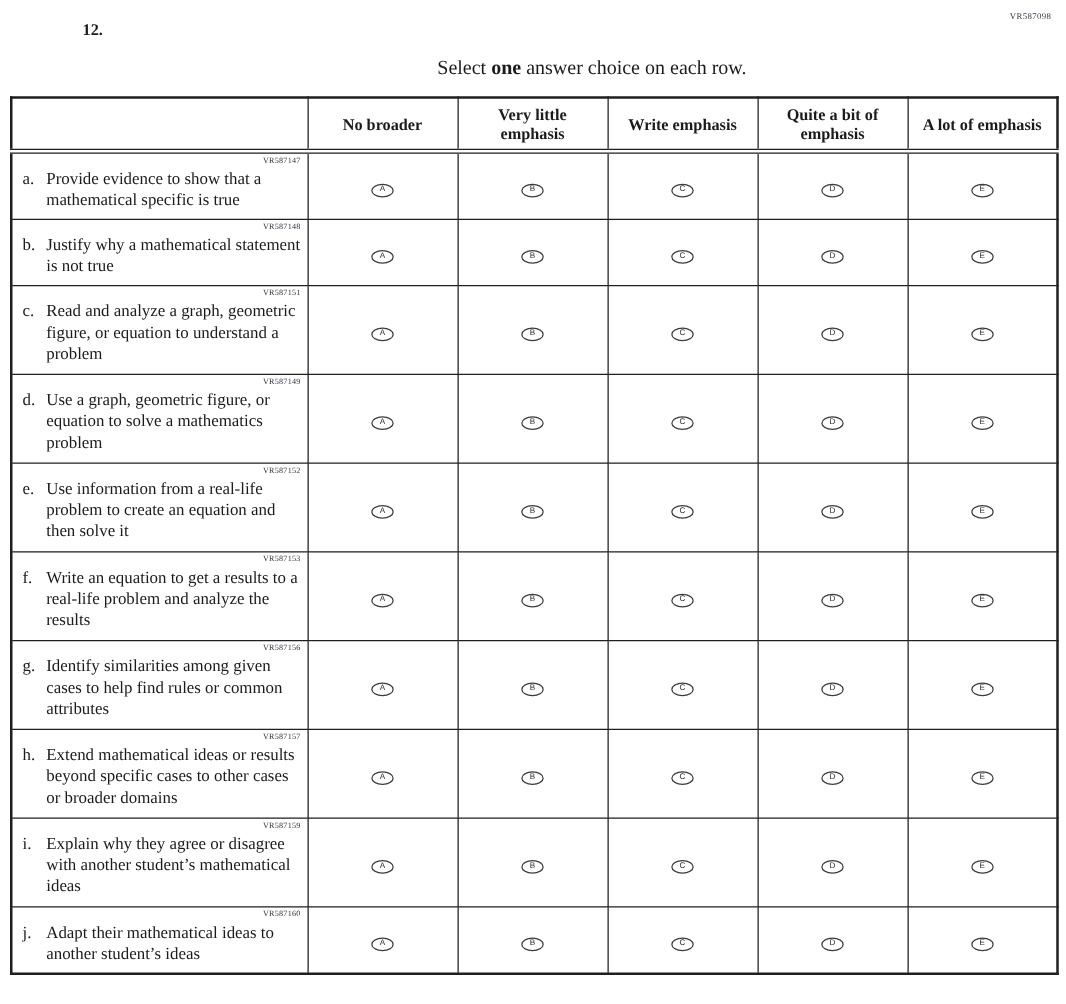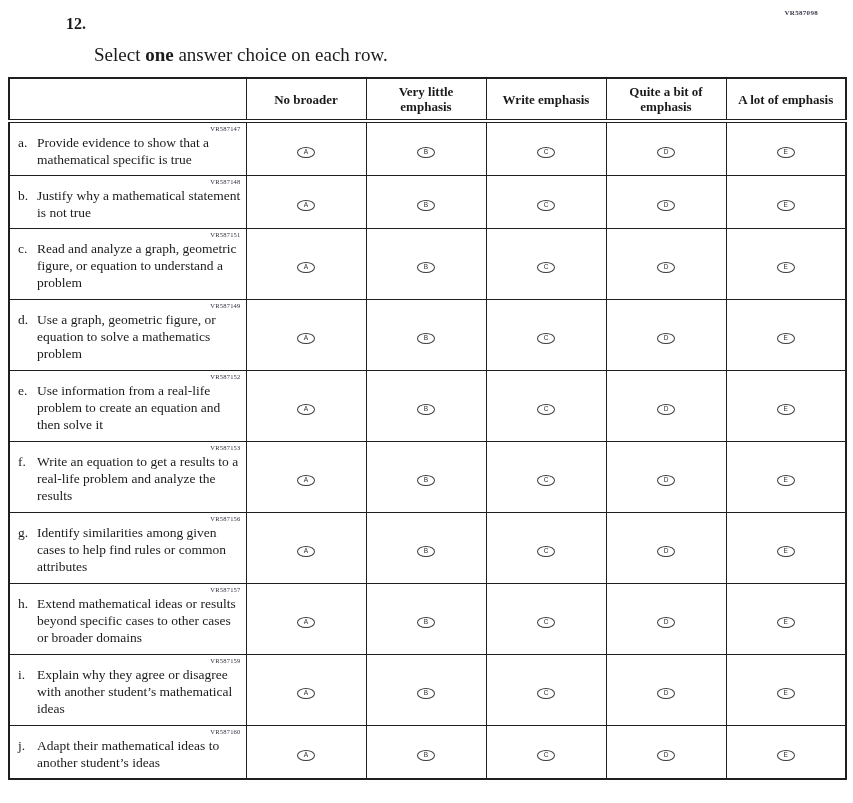--- a/index.html
+++ b/index.html
@@ -5,35 +5,34 @@
   * { margin:0; padding:0; box-sizing:border-box; }
   html,body { background:#ffffff; }
   body {
     width:853px; height:803px;
     position:relative;
     font-family:"Liberation Serif", serif;
     color:#1b1b1b;
     overflow:hidden;
   }
   .page-code-top {
-    position:absolute; top:9px; right:35px;
+    position:absolute; top:9px; right:12px;
     font-size:7px; letter-spacing:.3px; color:#3a3a4a;
     font-family:"Liberation Serif", serif;
-    font-weight:bold;
   }
   .question {
     margin:15px 0 0 66px;
     display:flex;
-    font-size:16px; line-height:18px;gap:40px;
+    font-size:13px; line-height:18px;gap:40px;
   }
   .q-num { font-weight:bold; width:28px; flex:none; }
   .q-text { width:566px; }
   .instruction {
     margin:13px 0 0 94px;
-    font-size:19px; line-height:18px;
+    font-size:16px; line-height:18px;text-align:center;
   }
   .instruction b { font-weight:bold; }
 
   table.survey {
     margin:13px 0 0 8px;
     width:839px;
     border-collapse:collapse;
     table-layout:fixed;
     border:2.5px solid #1f1f1f;
   }

